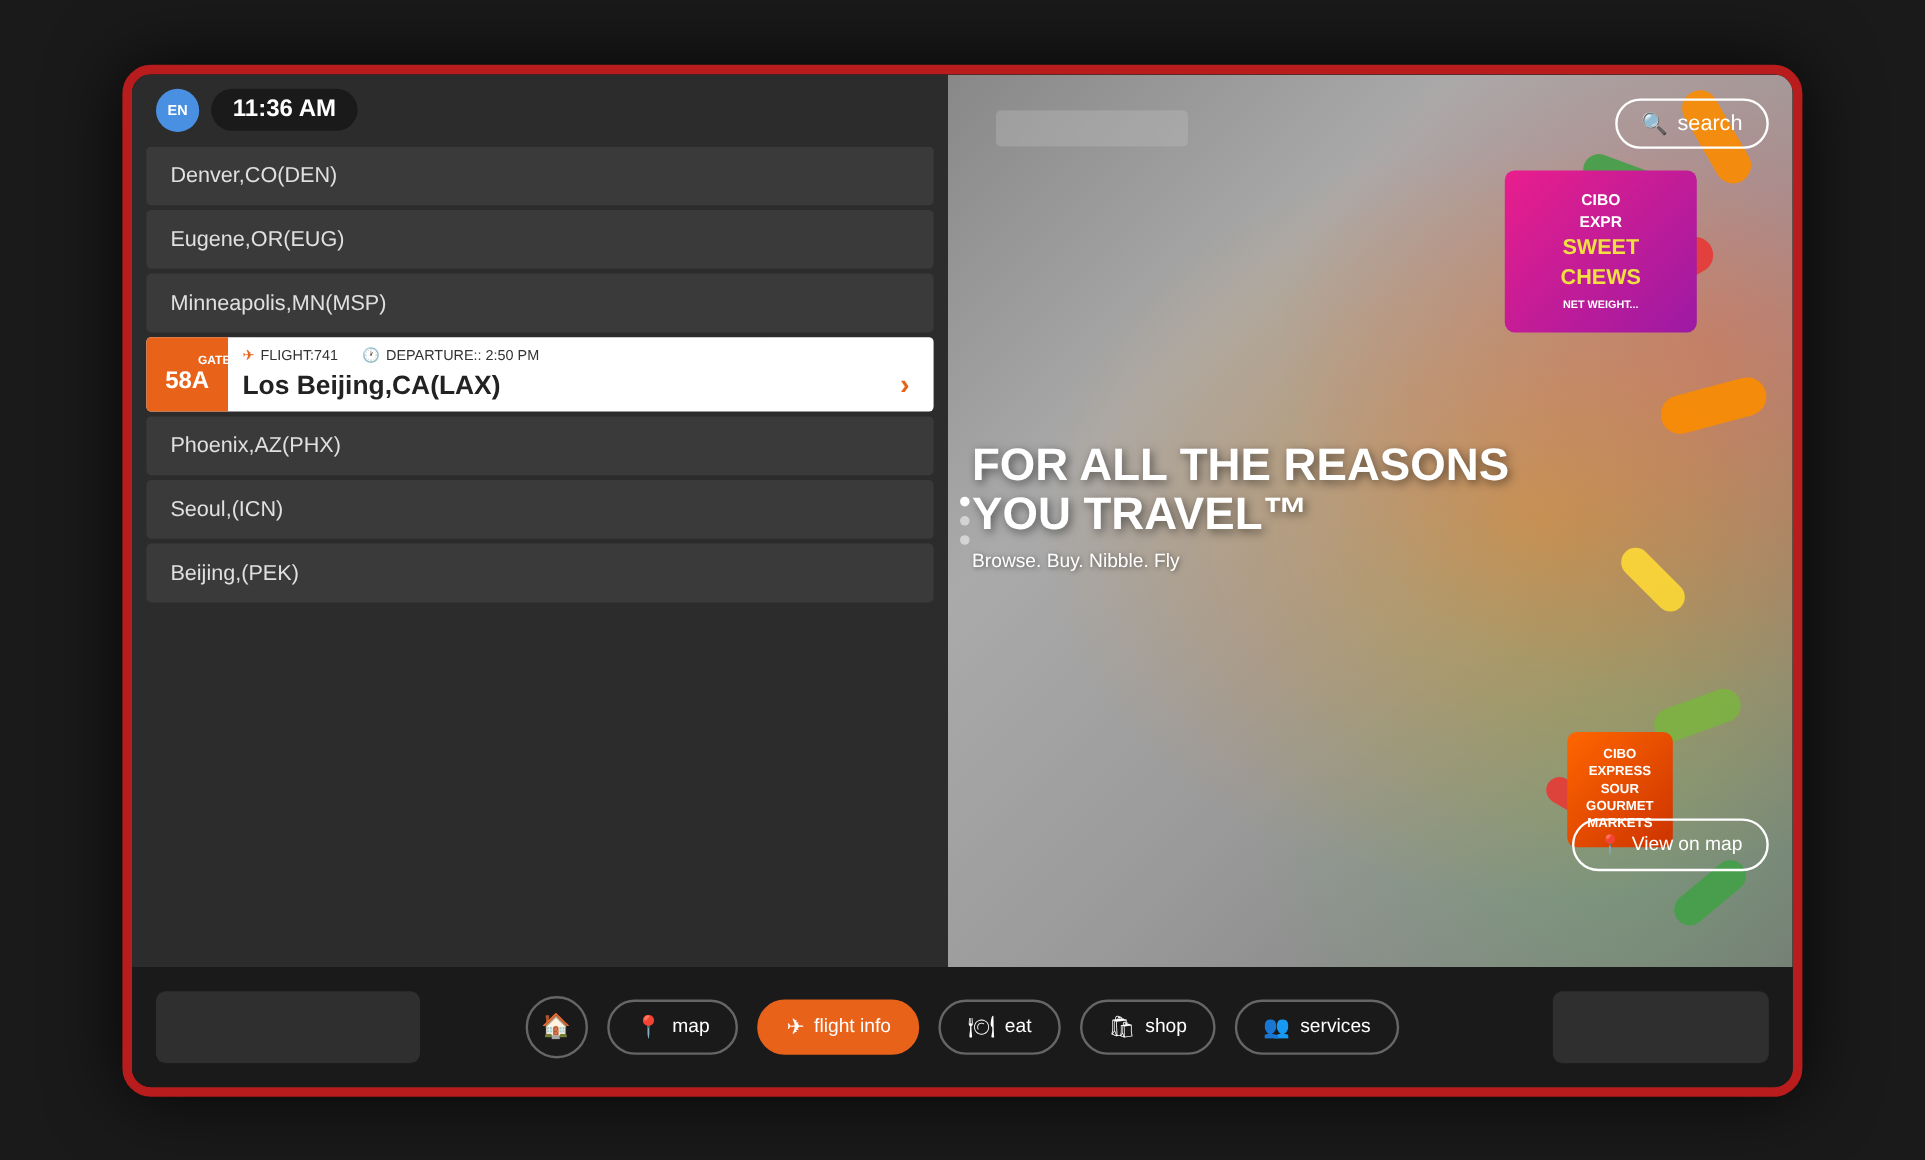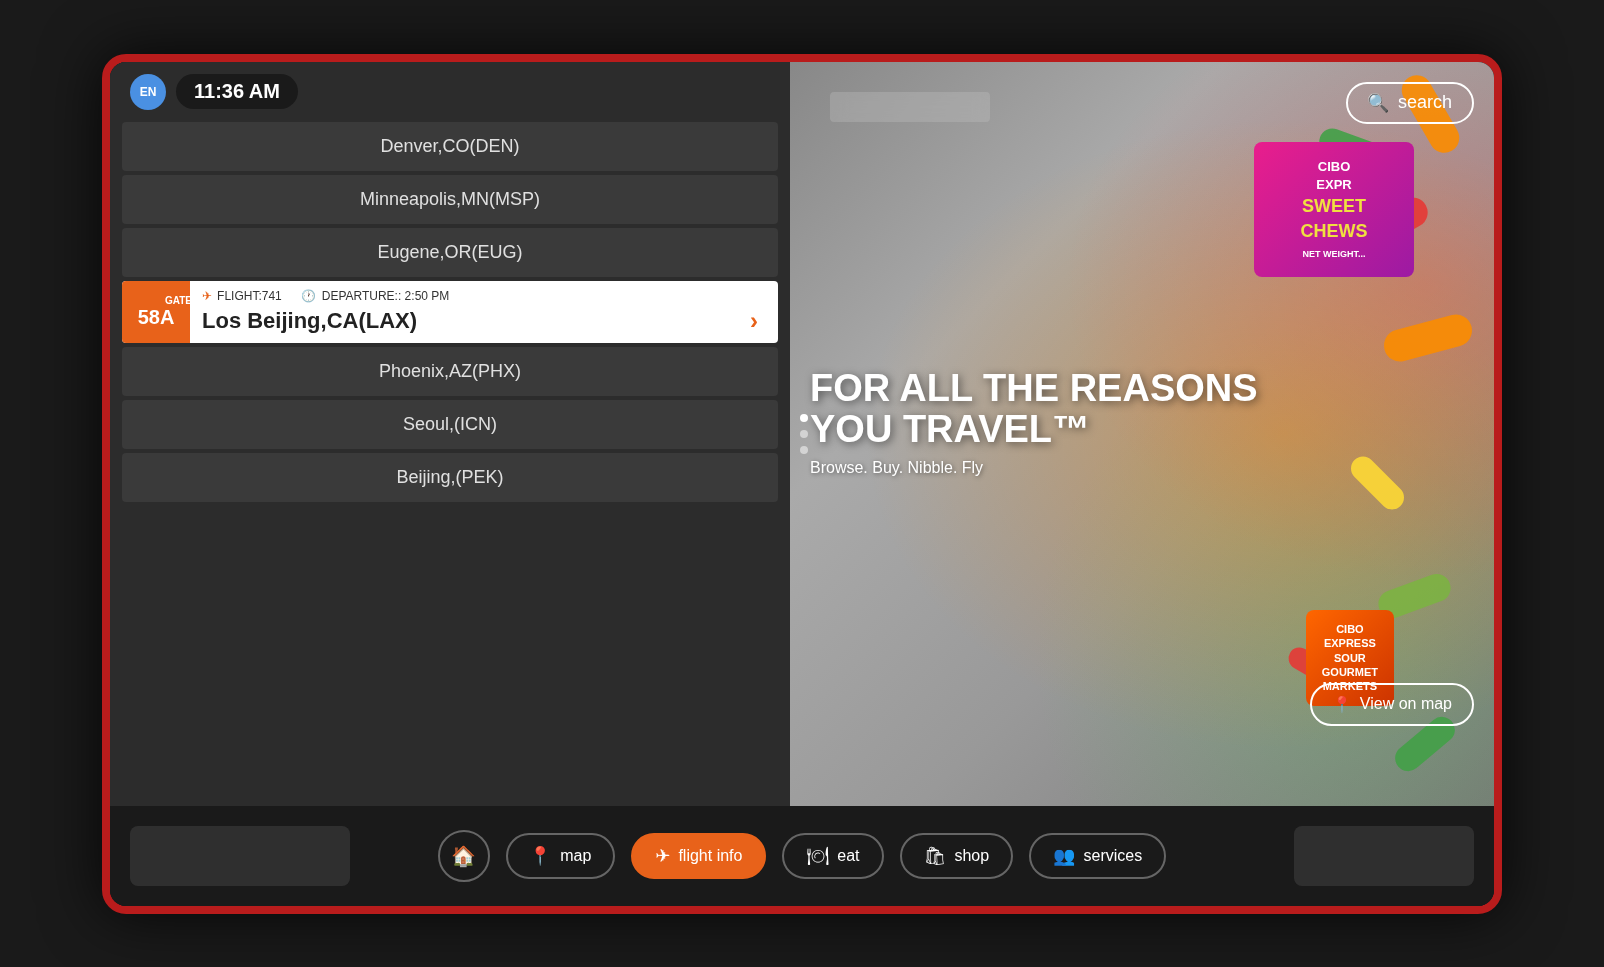--- a/index.html
+++ b/index.html
@@ -87,21 +87,20 @@
       overflow-y: auto;
     }
 
     .flight-item {
       background: #3a3a3a;
       border-radius: 4px;
       padding: 14px 20px;
       color: #e0e0e0;
       font-size: 18px;
       cursor: pointer;
-      text-align: center;
     }
 
     .flight-item.active {
       background: white;
       position: relative;
       padding: 8px 20px 8px 80px;
       border-radius: 4px;
     }
 
     .gate-badge {
@@ -415,25 +414,25 @@
           <div class="time-display">11:36 AM</div>
         </div>
 
         <div class="flight-list">
 
           <div class="flight-item">
             <span>Denver,CO(DEN)</span>
           </div>
 
           <div class="flight-item">
+            <span>Eugene,OR(EUG)</span>
+          </div>
+
+          <div class="flight-item">
             <span>Minneapolis,MN(MSP)</span>
-          </div>
-
-          <div class="flight-item">
-            <span>Eugene,OR(EUG)</span>
           </div>
 
           <div class="flight-item active">
             <div class="gate-badge">
               <span style="font-size:10px;margin-left:45px;">GATE</span>
               <span class="gate-number">58A</span>
             </div>
             <div>
               <div class="flight-details-top">
                 <div class="flight-meta">

